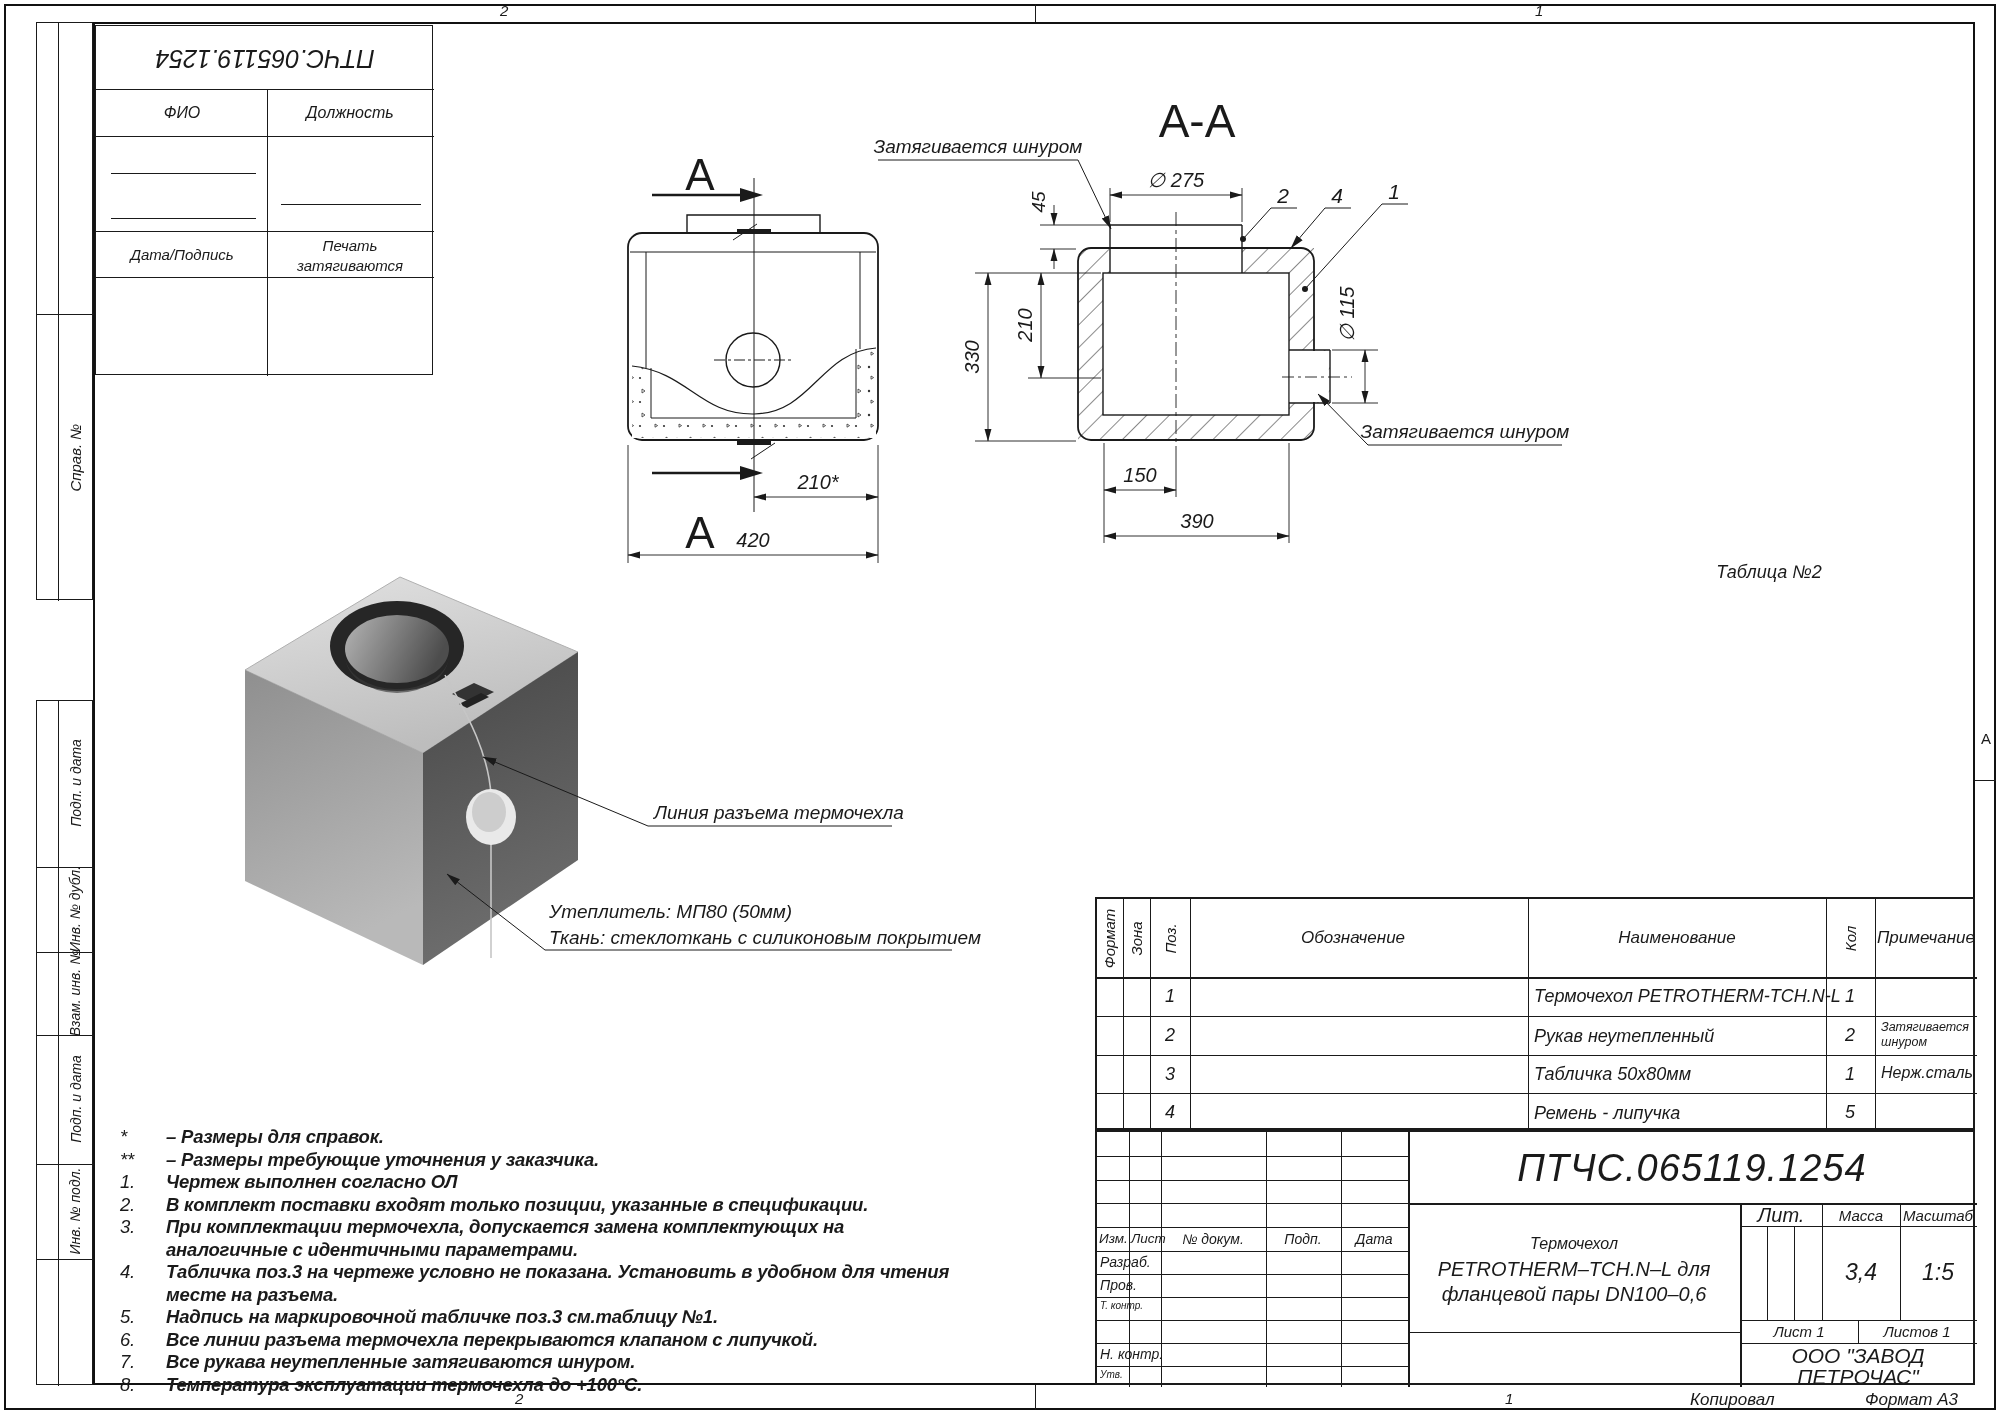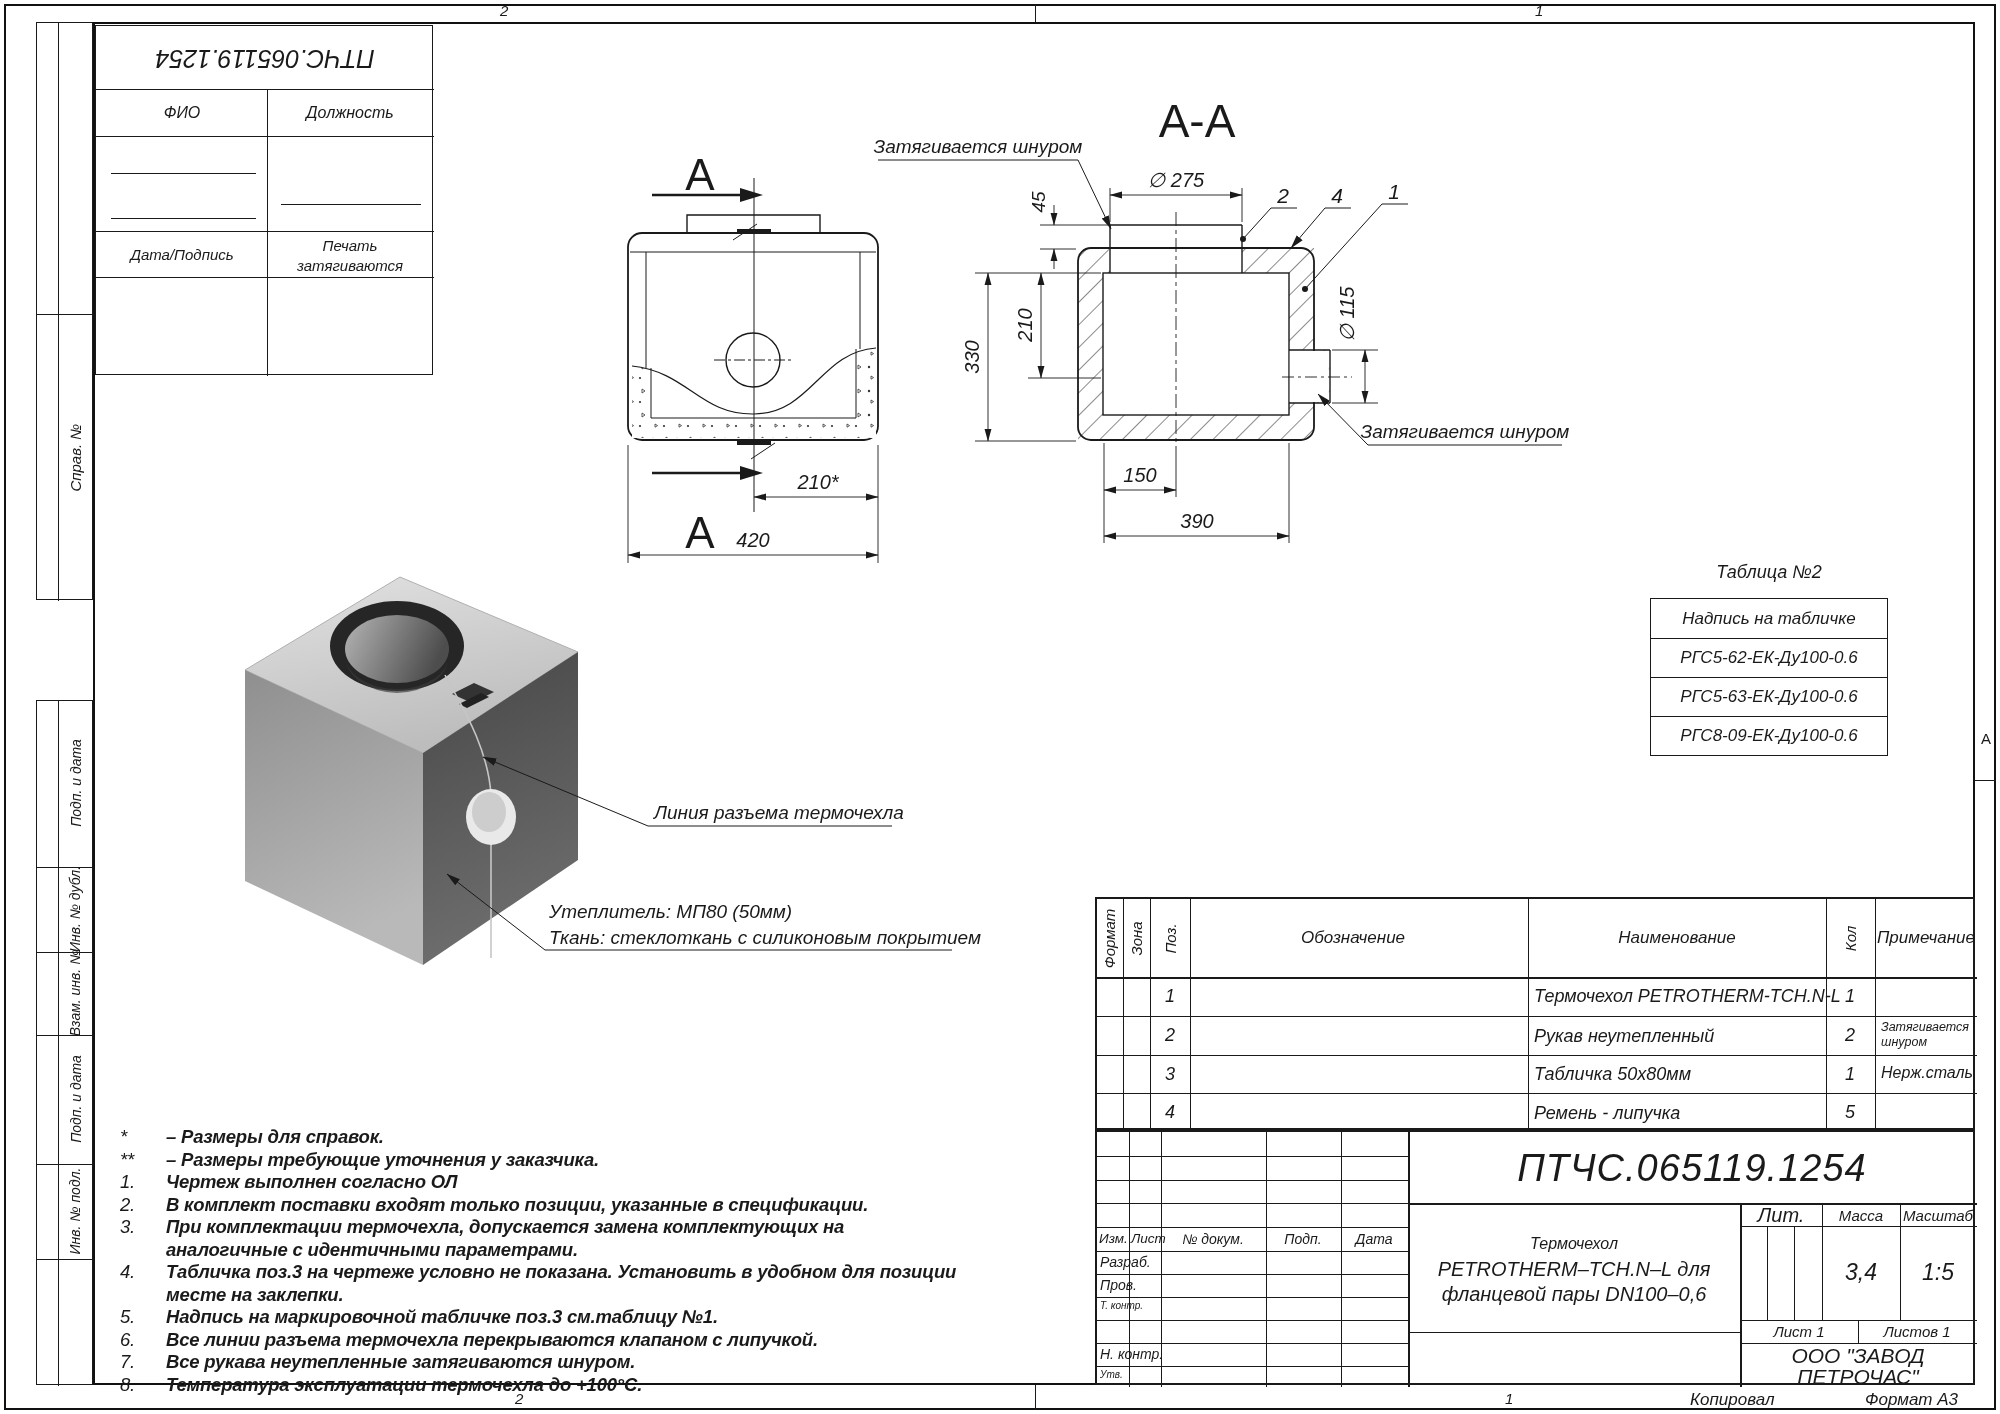--- a/index.html
+++ b/index.html
@@ -247,26 +247,20 @@
       <line x1="648" y1="826" x2="892" y2="826" stroke="#1a1a1a" stroke-width="1"></line>
       <line x1="447" y1="874" x2="545" y2="950" stroke="#1a1a1a" stroke-width="1" marker-start="url(#ar)"></line>
       <line x1="545" y1="950" x2="952" y2="950" stroke="#1a1a1a" stroke-width="1"></line>
     </g>
     <text x="654" y="819" font-size="19" font-style="italic">Линия разъема термочехла</text>
     <text x="549" y="918" font-size="19" font-style="italic">Утеплитель: МП80 (50мм)</text>
     <text x="549" y="944" font-size="19" font-style="italic">Ткань: стеклоткань с силиконовым покрытием</text>
   </svg>
 
   <div class="lbl ctr" style="left:1769px;top:572px;font-size:18px">Таблица №2</div>
-  <div class="t1">
-    <div class="r">Надпись на табличке</div>
-    <div class="r">РГС5-62-ЕК-Ду100-0.6</div>
-    <div class="r">РГС5-63-ЕК-Ду100-0.6</div>
-    <div class="r">РГС8-09-ЕК-Ду100-0.6</div>
-  </div>
 
   <div class="notes">
     <div class="note-row">
         <div class="note-m">*</div>
         <div class="note-t">–  Размеры для справок.</div>
       </div>
     <div class="note-row">
         <div class="note-m">**</div>
         <div class="note-t">–  Размеры требующие уточнения у заказчика.</div>
       </div>
@@ -277,21 +271,21 @@
     <div class="note-row">
         <div class="note-m">2.</div>
         <div class="note-t">В комплект поставки входят только позиции, указанные в спецификации.</div>
       </div>
     <div class="note-row">
         <div class="note-m">3.</div>
         <div class="note-t">При комплектации термочехла, допускается замена комплектующих на аналогичные с идентичными параметрами.</div>
       </div>
     <div class="note-row">
         <div class="note-m">4.</div>
-        <div class="note-t">Табличка поз.3 на чертеже условно не показана. Установить в удобном для позиции месте на заклепки.</div>
+        <div class="note-t">Табличка поз.3 на чертеже условно не показана. Установить в удобном для чтения месте на разъема.</div>
       </div>
     <div class="note-row">
         <div class="note-m">5.</div>
         <div class="note-t">Надпись на маркировочной табличке поз.3 см.таблицу №1.</div>
       </div>
     <div class="note-row">
         <div class="note-m">6.</div>
         <div class="note-t">Все линии разъема термочехла перекрываются клапаном с липучкой.</div>
       </div>
     <div class="note-row">

